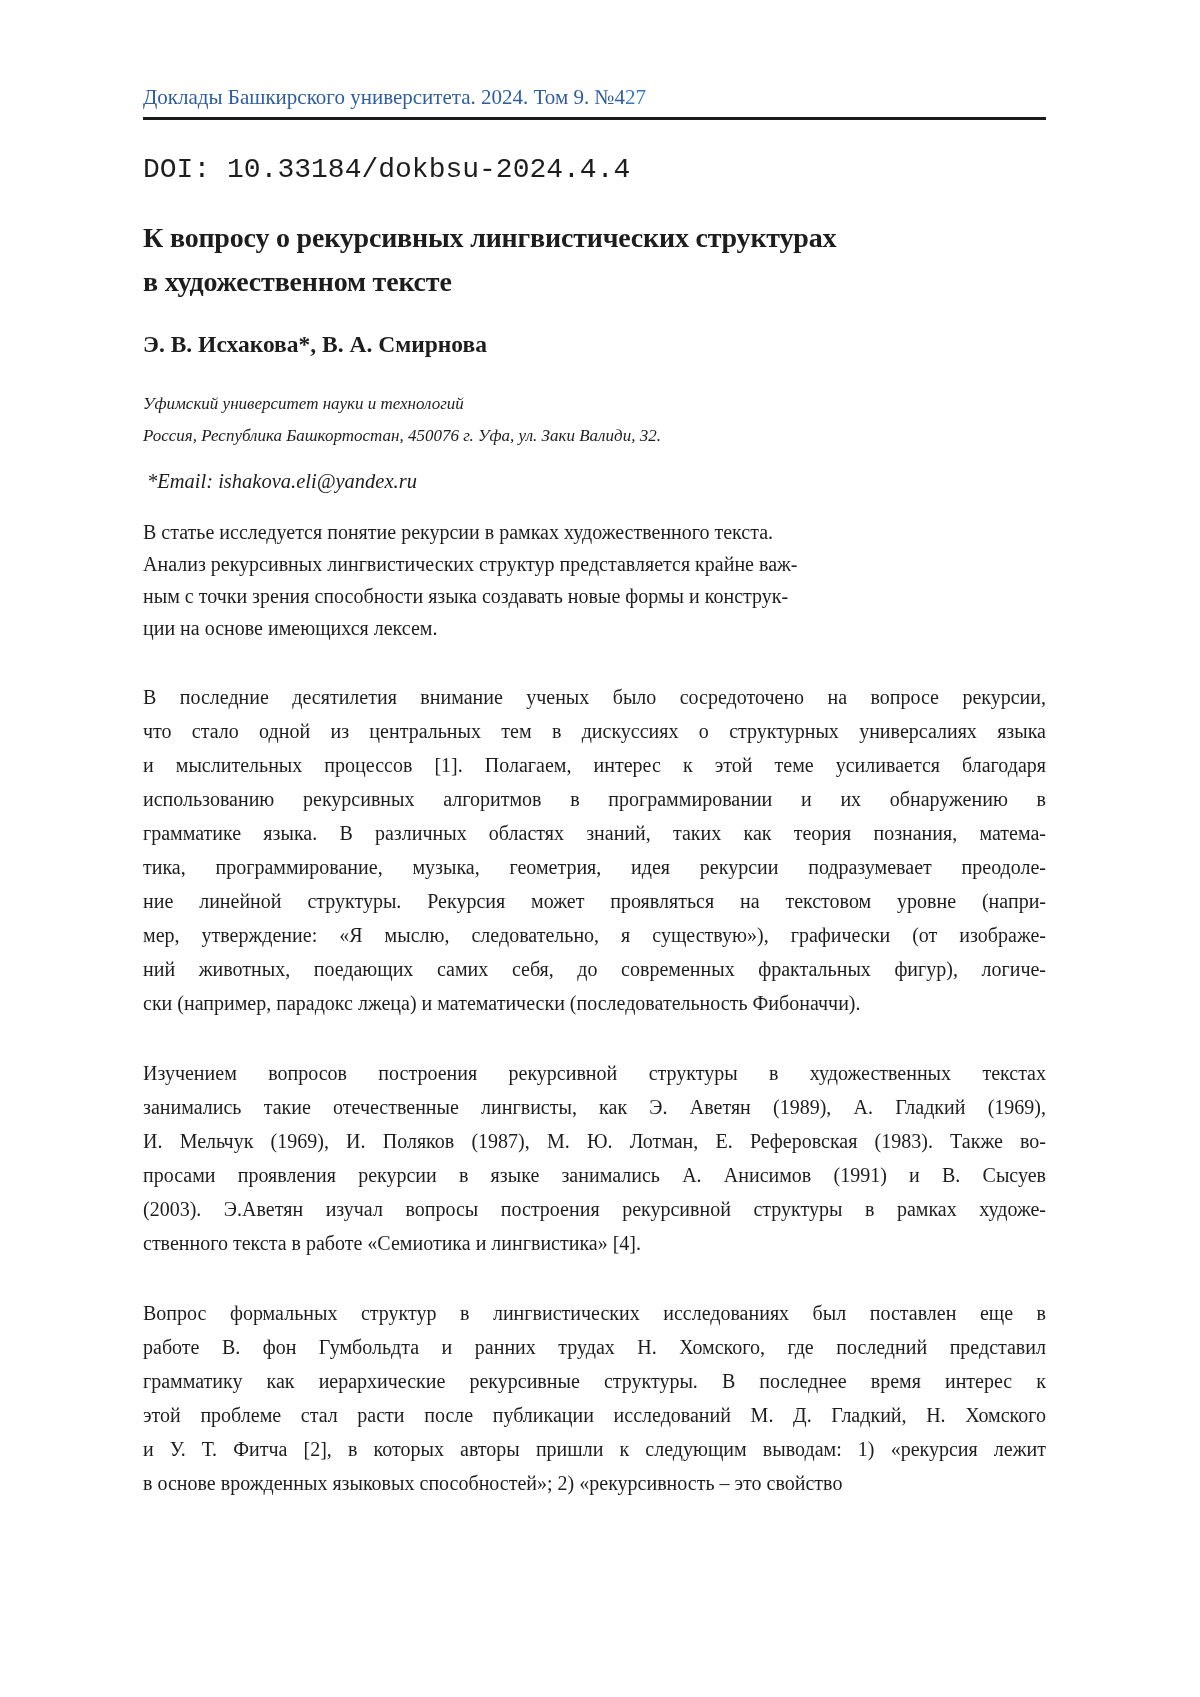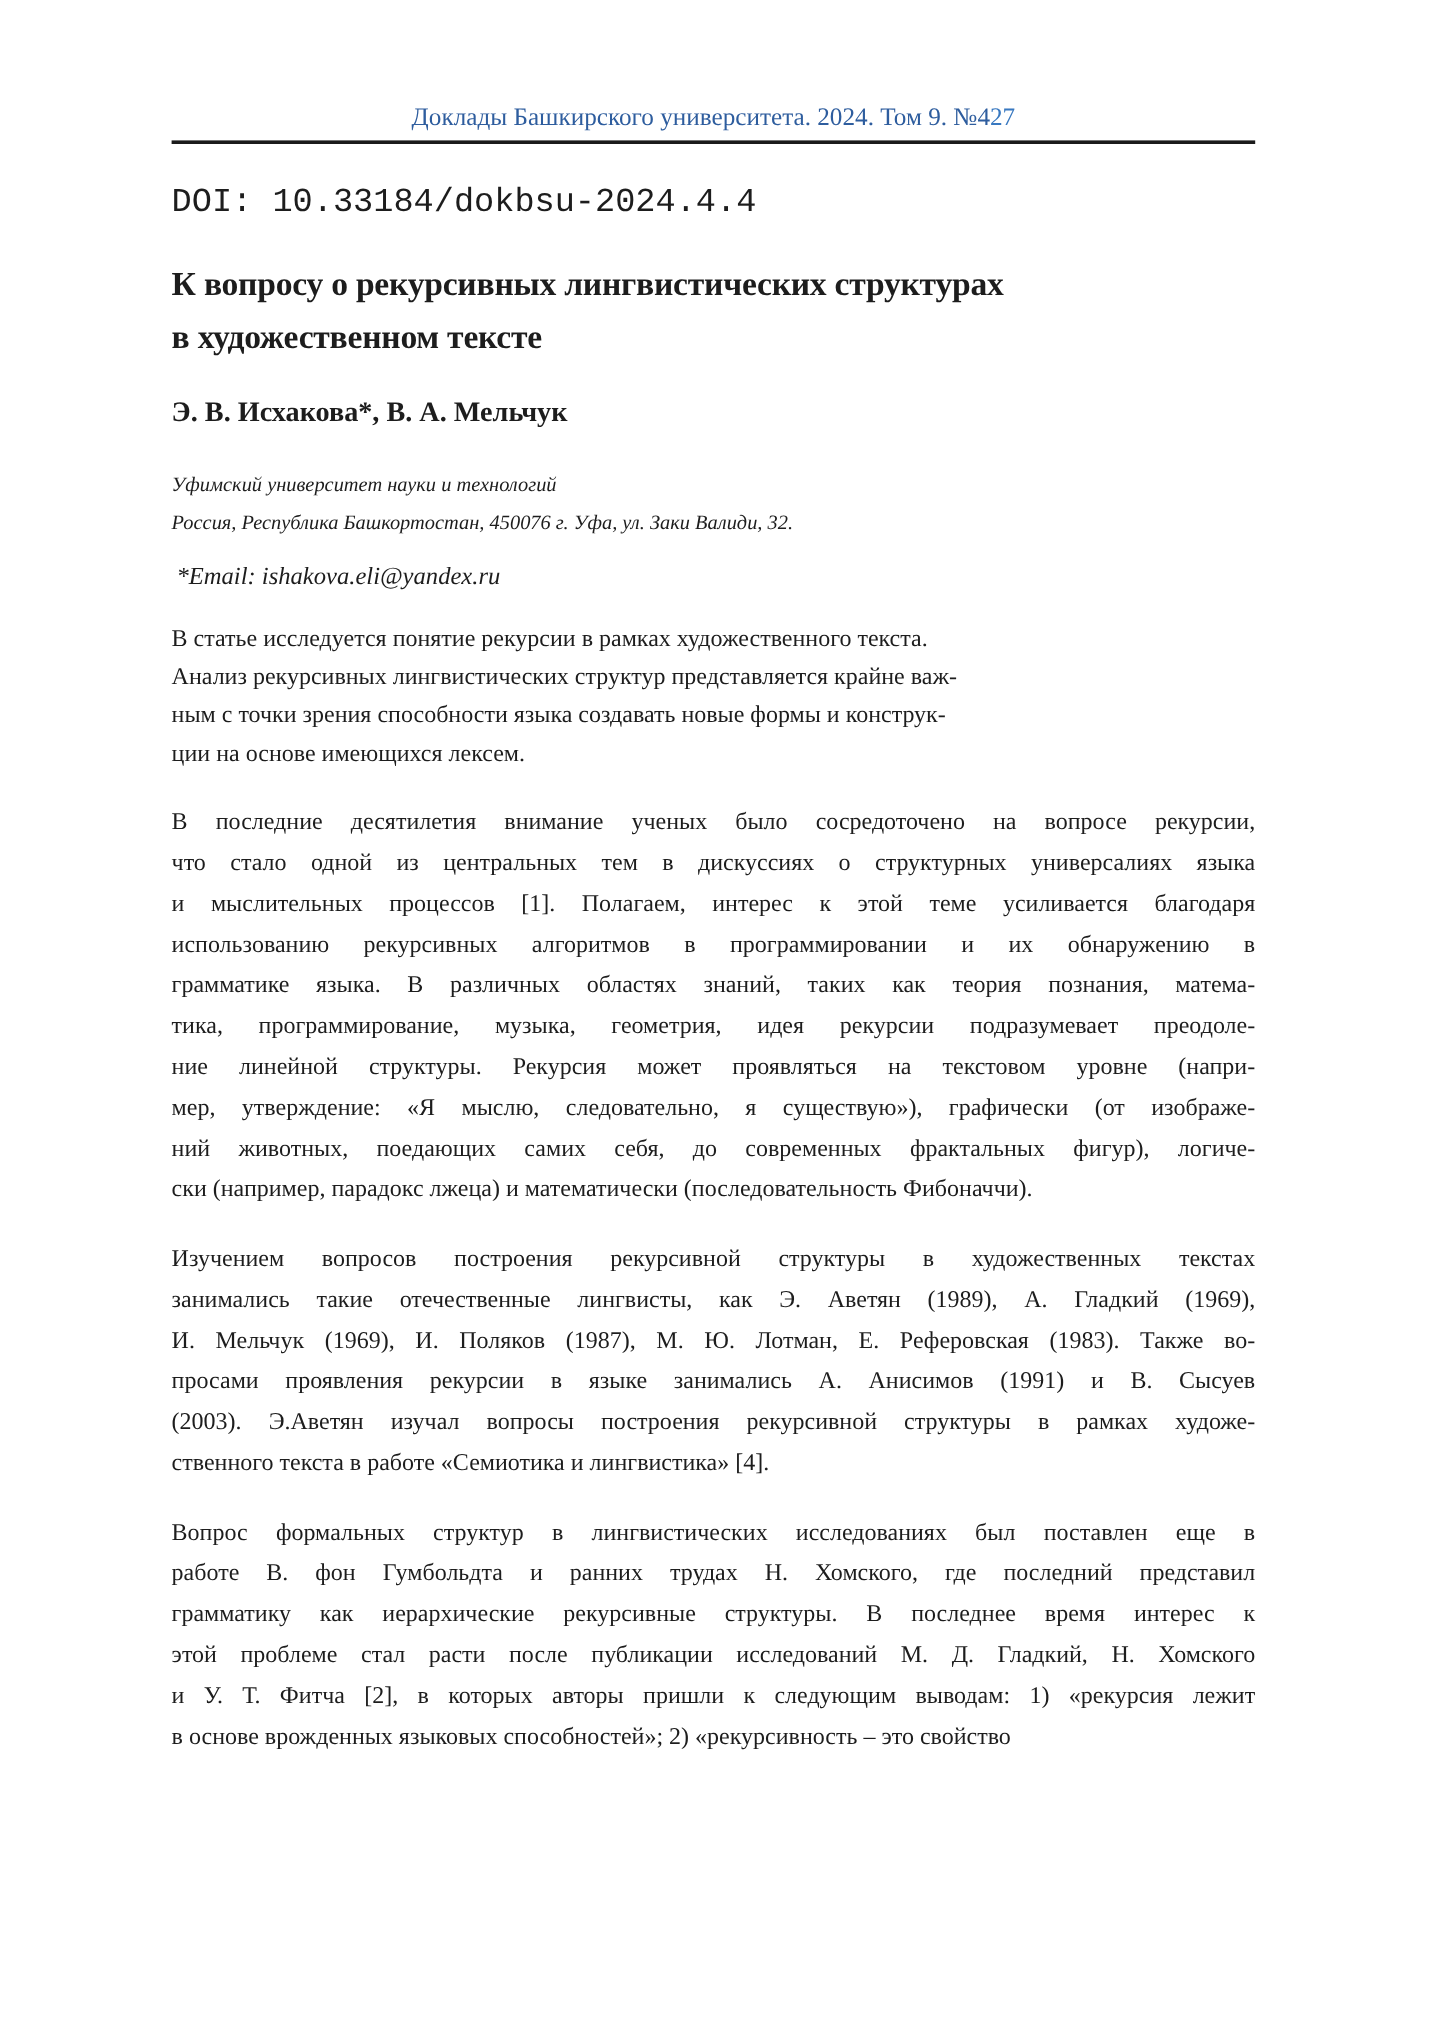--- a/index.html
+++ b/index.html
@@ -18,21 +18,21 @@
   }
   .content {
     position: absolute;
     left: 143px;
     top: 0;
     width: 903px;
   }
   
   .header-row {
     display: flex;
-    justify-content: center;
+    justify-content: flex-start;
     align-items: baseline;
     margin-top: 84px;
     font-size: 21px;
     line-height: 26px;
   }
   .journal-name { color: var(--header-blue, #2e5d9e); }
   .page-number  { color: var(--pagenum-blue, #3878c0); }
   .rule {
     height: 3px;
     background: var(--rule, #1b1b1b);
@@ -77,21 +77,21 @@
     line-height: 32px;
   }
   .keywords {
     margin-top: 16px;
     width: 712px;
     font-size: 20px;
     line-height: 32px;
   }
   .keywords .kw-label { font-weight: 700; }
   .body-paragraph {
-    margin-top: 24px;
+    margin-top: 36px;
     font-size: 20px;
     line-height: 34px;
   }
   .body-paragraph .pline {
     text-align: justify;
     text-align-last: justify;
   }
   .body-paragraph .pline:last-child {
     text-align-last: left;
   }
@@ -109,21 +109,21 @@
     </div>
     <div class="rule"></div>
 
     <div class="doi">DOI: 10.33184/dokbsu-2024.4.4</div>
 
     <div class="article-title">
         <div class="line">К вопросу о рекурсивных лингвистических структурах</div>
         <div class="line">в художественном тексте</div>
       </div>
 
-    <div class="authors">Э. В. Исхакова*, В. А. Мельчук</div>
+    <div class="authors">Э. В. Исхакова*, В. А. Смирнова</div>
 
     <div class="affiliation">
         <div class="line">Уфимский университет науки и технологий</div>
         <div class="line">Россия, Республика Башкортостан, 450076 г. Уфа, ул. Заки Валиди, 32.</div>
       </div>
 
     <div class="email">*Email: ishakova.eli@yandex.ru</div>
 
     <div class="abstract">
         <div class="line">В статье исследуется понятие рекурсии в рамках художественного текста.</div>

